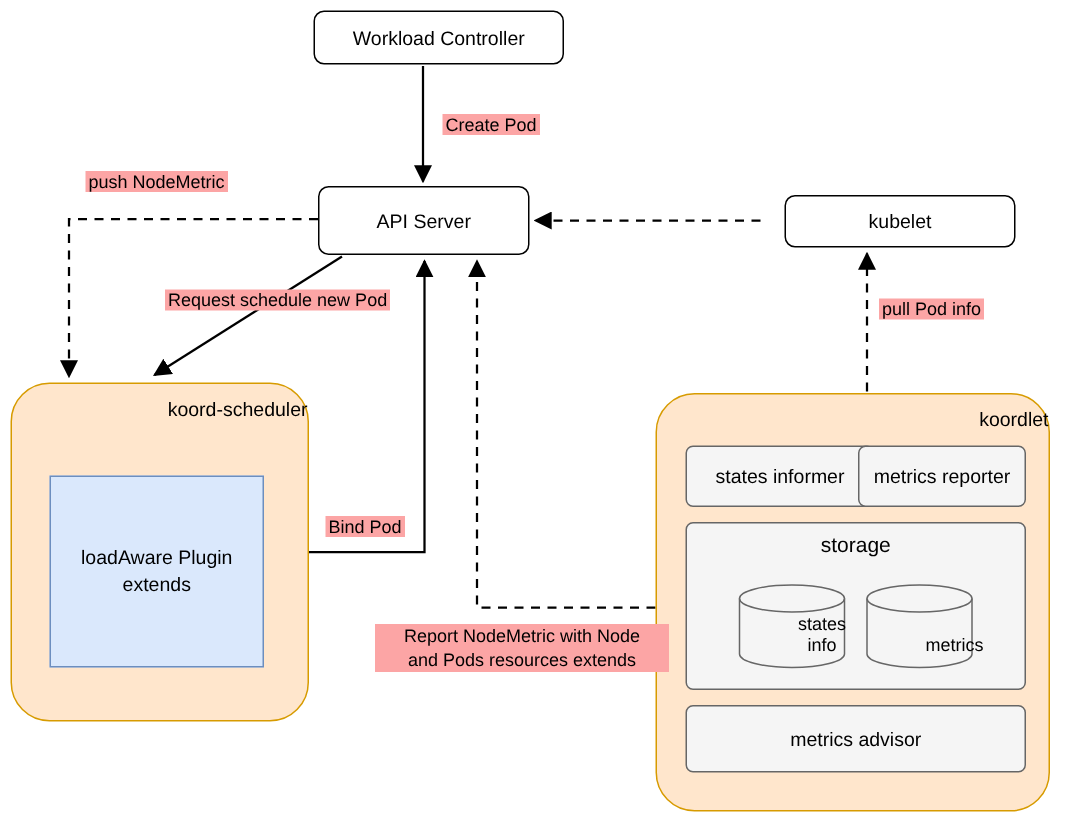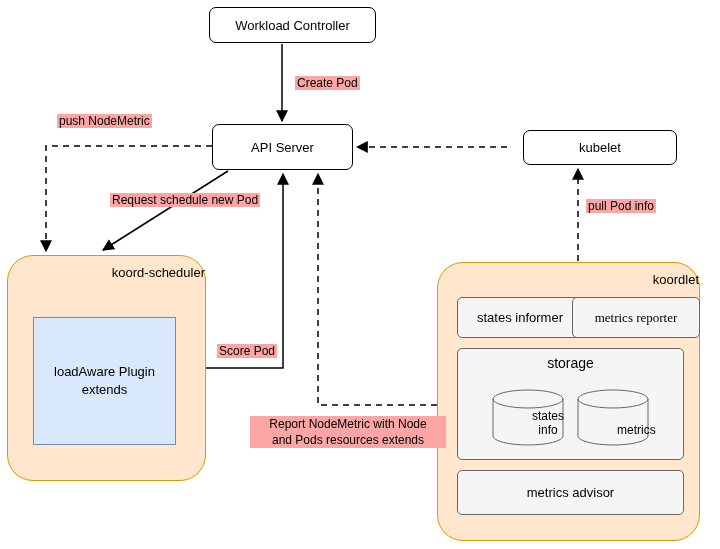--- a/index.html
+++ b/index.html
@@ -94,21 +94,21 @@
   </div>
 
   <div class="container-box" style="left:437px; top:262px; width:263px; height:279px;">
     <div class="container-title">koordlet</div>
   </div>
 
   <div class="gray-box" style="left:457px; top:297px; width:126px; height:41px;text-align:right;">
     <span>states informer</span>
   </div>
 
-  <div class="gray-box" style="left:572px; top:297px; width:128px; height:41px;font-family:Liberation Serif, serif;">
+  <div class="gray-box" style="left:572px; top:297px; width:112px; height:41px;">
     <span>metrics reporter</span>
   </div>
 
   <div class="gray-panel" style="left:457px; top:348px; width:227px; height:112px;">
     <div class="panel-title">storage</div>
   </div>
 
   <div class="cylinder" style="left:492px; top:389px; width:72px; height:58px;">
     <svg width="72" height="58" viewBox="0 0 72 58">
       <path d="M1 10 a35 9 0 0 1 70 0 v37 a35 9 0 0 1 -70 0 z" fill="#f5f5f5" stroke="#666" stroke-width="1"></path>
@@ -128,21 +128,21 @@
   <div class="gray-box" style="left:457px; top:470px; width:227px; height:45px;">
     <span>metrics advisor</span>
   </div>
 
   <div class="edge-label" style="left:295px; top:76px;">Create Pod</div>
 
   <div class="edge-label" style="left:57px; top:114px;">push NodeMetric</div>
 
   <div class="edge-label" style="left:110px; top:193px;">Request schedule new Pod</div>
 
-  <div class="edge-label" style="left:217px; top:344px;">Score Pod</div>
+  <div class="edge-label" style="left:217px; top:344px;">Bind Pod</div>
 
   <div class="edge-label" style="left:586px; top:199px;">pull Pod info</div>
 
   <div class="edge-label multiline" style="left:250px; top:416px; width:196px;">
     <div>Report NodeMetric with Node</div>
     <div>and Pods resources extends</div>
   </div>
 
 </div>
 

